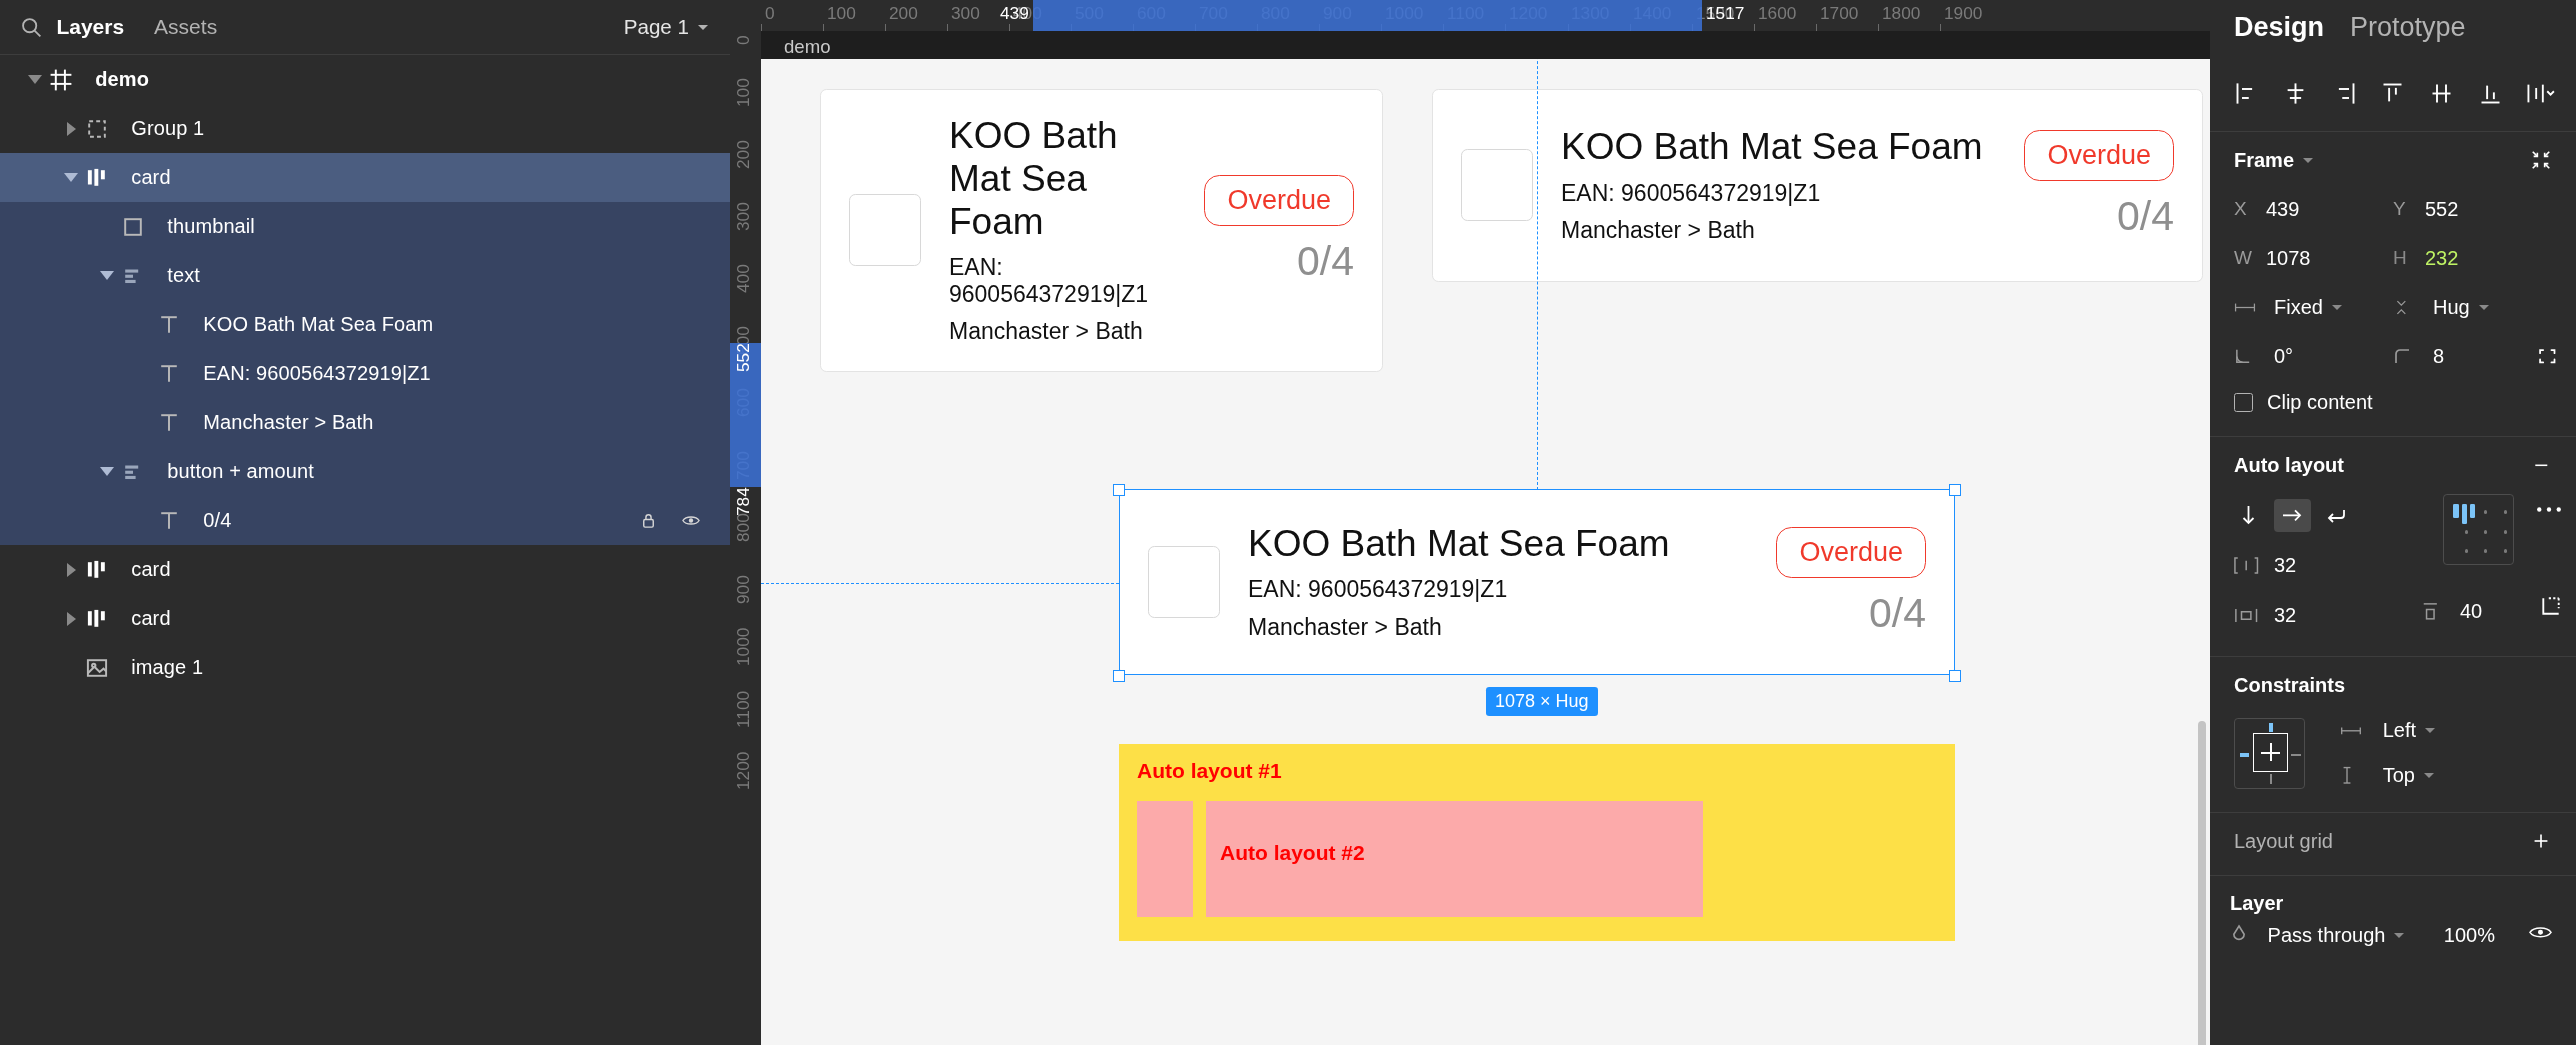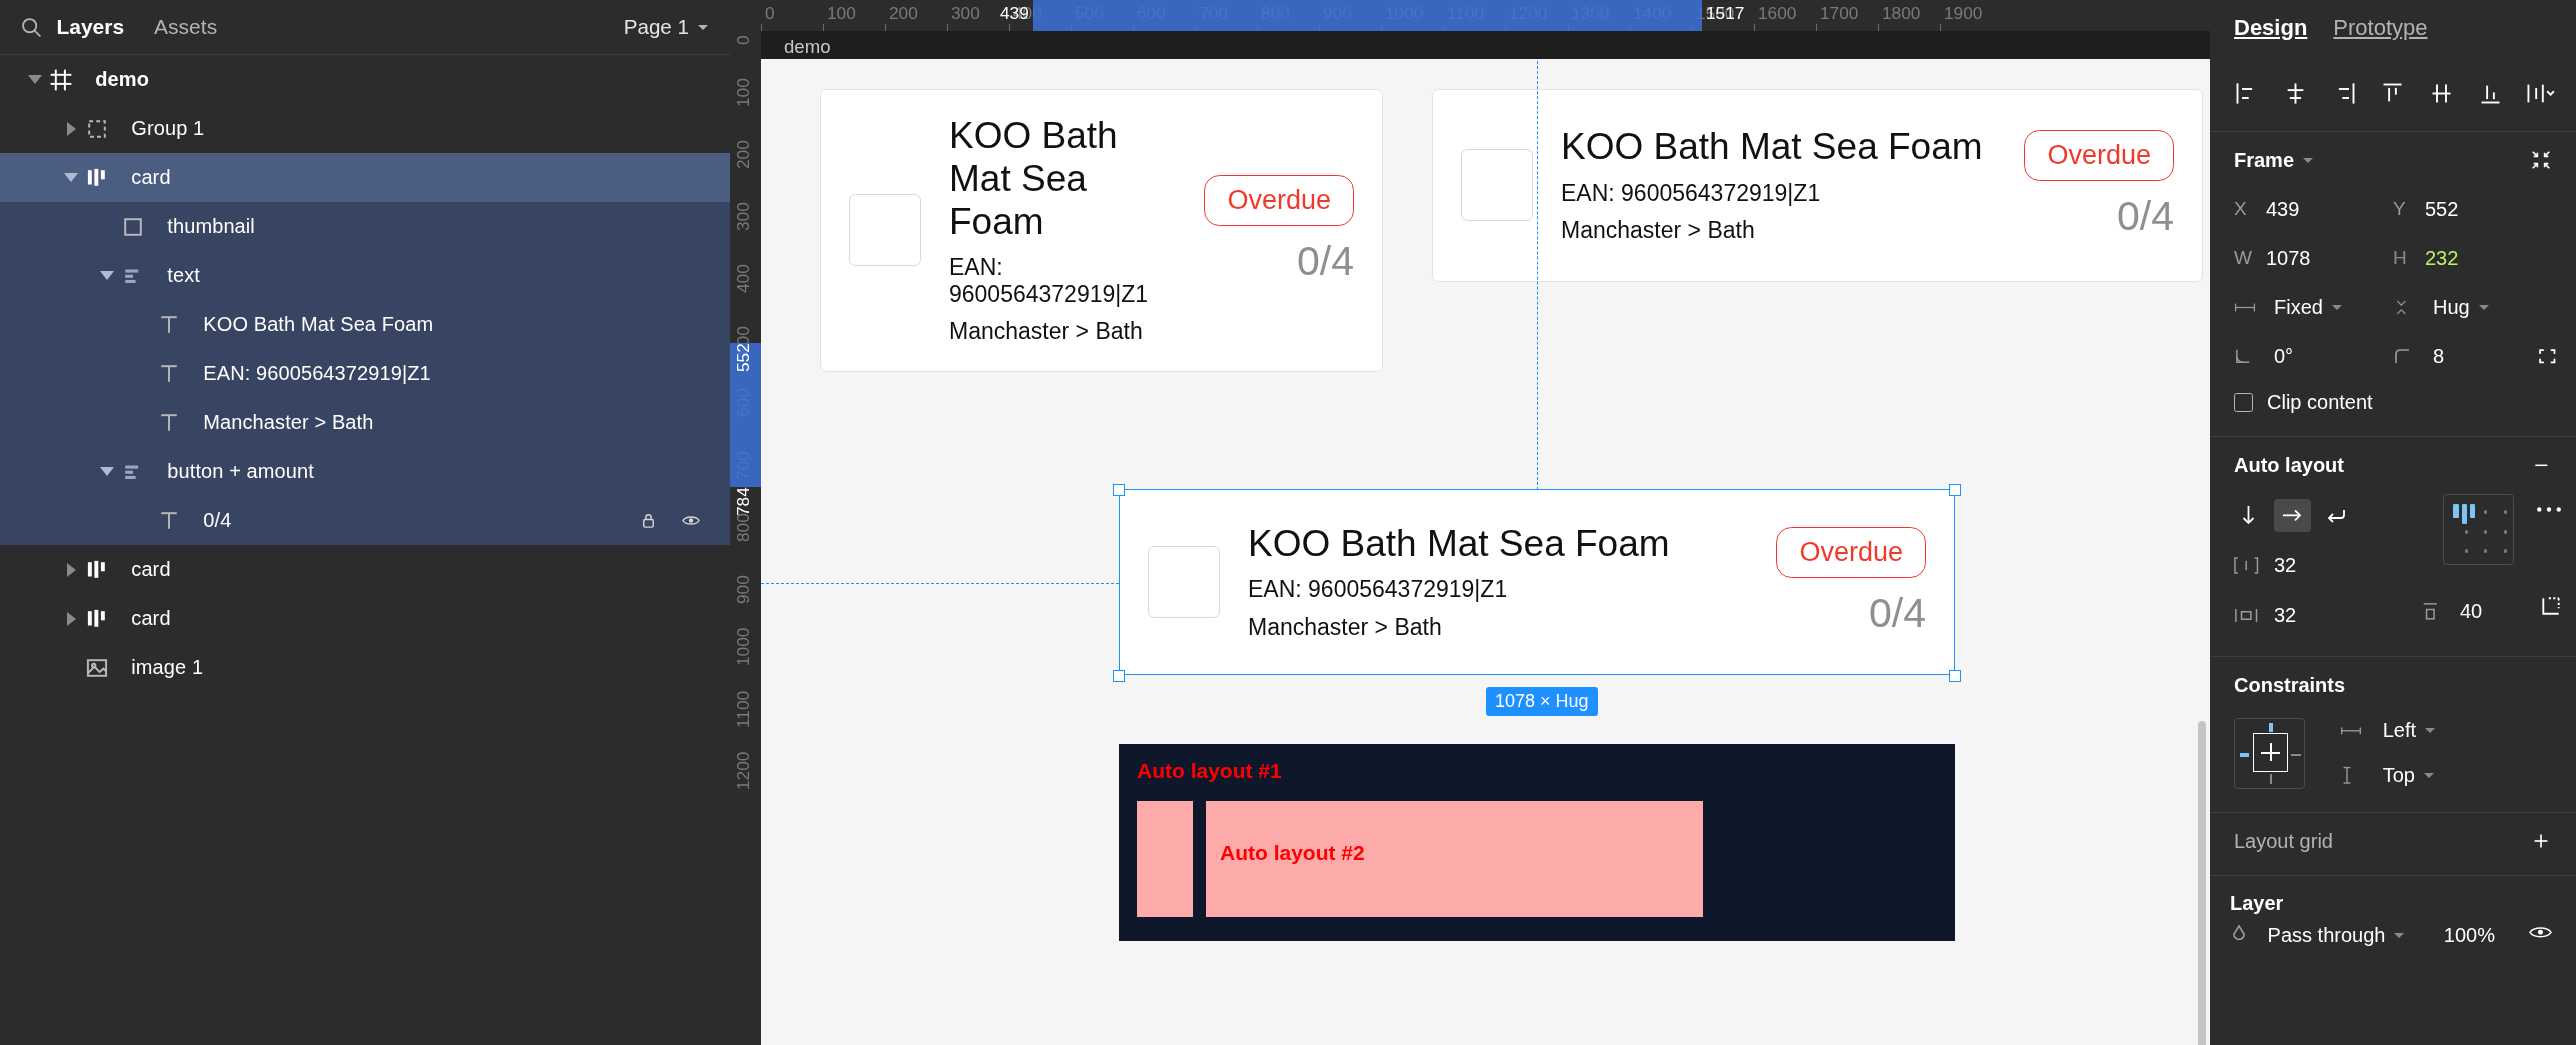--- a/index.html
+++ b/index.html
@@ -129,38 +129,38 @@
     border: 1.9px solid #1e90ff; pointer-events: none;
   }
   .dash-v { position: absolute; width: 0; border-left: 1.9px dashed #1e90ff; pointer-events: none; }
   .dash-h { position: absolute; height: 0; border-top: 1.9px dashed #1e90ff; pointer-events: none; }
   #size-badge {
     position: absolute; background: #1e90ff; color: #fff; font-size: 18px;
     padding: 3.9px 9px; border-radius: 3.2px; white-space: nowrap;
   }
 
   
-  #al1 { position: absolute; background: #0f172a; }
+  #al1 { position: absolute; background: #fde047; }
   #al1 .al-lbl { position: absolute; color: #ff0000; font-size: 21px; font-weight: 700; }
   .al-box { position: absolute; background: #fcaaaa; }
   .al-box .al-lbl2 { position: absolute; color: #ff0000; font-size: 21px; font-weight: 700; line-height: 1.25; }
 
   
   #canvas-scroll {
     position: absolute; right: 3.9px; top: 662px; width: 7.7px; height: 360px;
     background: #c4c4c4; border-radius: 3.9px;
   }
 
   
   #right-panel {
     width: 366px; flex: 0 0 366px; height: 1046px; background: #2c2c2c;
     position: relative; color: #fff;
   }
   #rp-tabs { height: 55px; display: flex; align-items: center; padding-left: 24px; gap: 26px; }
-  #rp-tabs .rt { font-size: 22px; cursor: pointer; text-decoration: underline; }
+  #rp-tabs .rt { font-size: 27px; cursor: pointer; }
   #rp-tabs .rt.active { color: #ffffff; font-weight: 700; }
   #rp-tabs .rt.idle { color: #b3b3b3; font-weight: 400; }
   #align-bar {
     height: 77px; display: flex; align-items: center;
     padding: 0 19px; gap: 0; justify-content: space-between;
     border-bottom: 0.6px solid #3d3d3d;
   }
   .al-ic { width: 35px; height: 35px; display: flex; align-items: center; justify-content: center; cursor: pointer; }
 
   .rp-section { padding: 16.7px 24px 11.6px 24px; border-bottom: 0.6px solid #3d3d3d; }

